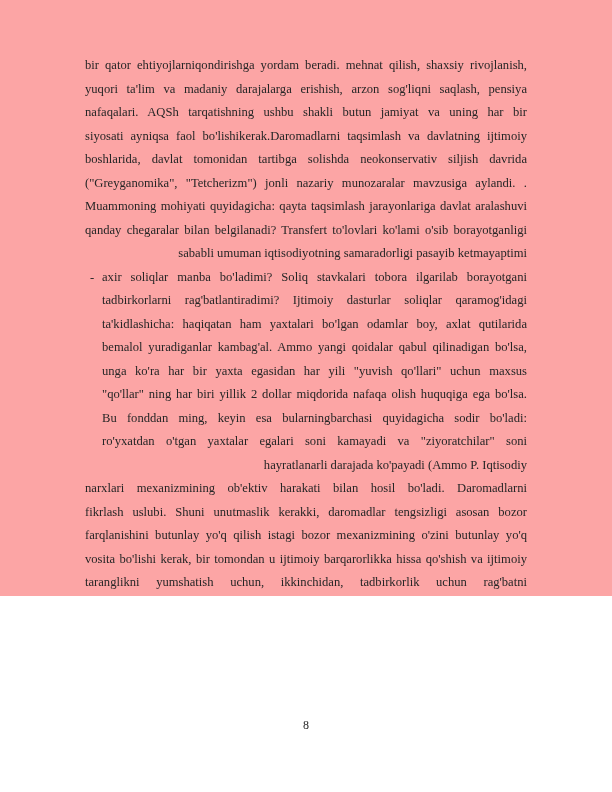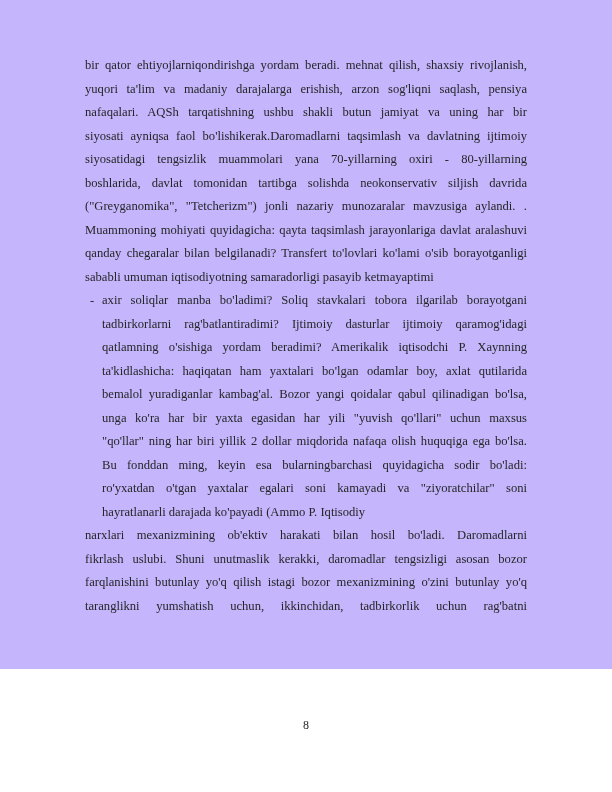--- a/index.html
+++ b/index.html
@@ -9,22 +9,22 @@
   body {
     width: 612px;
     height: 792px;
     background: #ffffff;
     font-family: "Liberation Serif", "DejaVu Serif", serif;
     overflow: hidden;
   }
   .page {
     position: relative;
     width: 612px;
-    height: 669px;
-    background: #c4b5fd;
+    height: 596px;
+    background: #fca5a5;
     box-sizing: border-box;
     padding-left: 12px;
   }
   .content {
     position: absolute;
     left: 85px;
     top: 54px;
     width: 442px;
     color: #262626;
     font-size: 12.6px;
@@ -34,21 +34,21 @@
     margin: 0;
     padding: 0;
   }
   .block.list-item {
     position: relative;
     padding-left: 17px;
   }
   .line {
     height: 23.5px;
     overflow: hidden;
-    text-align: left;
+    text-align: right;
     white-space: normal;
   }
   .line.j {
     text-align: justify;
     text-align-last: justify;
   }
   .marker {
     position: absolute;
     left: 5px;
   }
@@ -66,41 +66,40 @@
 </head>
 <body>
 
 <div class="page">
   <div class="content">
       <div class="block paragraph">
         <div class="line j">bir qator ehtiyojlarniqondirishga yordam beradi. mehnat qilish, shaxsiy rivojlanish,</div>
         <div class="line j">yuqori ta'lim va madaniy darajalarga erishish, arzon sog'liqni saqlash, pensiya</div>
         <div class="line j">nafaqalari. AQSh tarqatishning ushbu shakli butun jamiyat va uning har bir</div>
         <div class="line j">siyosati ayniqsa faol bo'lishikerak.Daromadlarni taqsimlash va davlatning ijtimoiy</div>
-        <div class="line j">siyosatidagi tengsizlik muammolari yana 70-yillarning oxiri - 80-yillarning</div>
         <div class="line j">boshlarida, davlat tomonidan tartibga solishda neokonservativ siljish davrida</div>
         <div class="line j">("Greyganomika", "Tetcherizm") jonli nazariy munozaralar mavzusiga aylandi. .</div>
         <div class="line j">Muammoning mohiyati quyidagicha: qayta taqsimlash jarayonlariga davlat aralashuvi</div>
         <div class="line j">qanday chegaralar bilan belgilanadi? Transfert to'lovlari ko'lami o'sib borayotganligi</div>
         <div class="line">sababli umuman iqtisodiyotning samaradorligi pasayib ketmayaptimi</div>
       </div>
       <div class="block list-item">
         <span class="marker">-</span>
         <div class="line j">axir soliqlar manba bo'ladimi? Soliq stavkalari tobora ilgarilab borayotgani</div>
-        <div class="line j">tadbirkorlarni rag'batlantiradimi? Ijtimoiy dasturlar ijtimoiy qaramog'idagi</div>
-        <div class="line j">qatlamning o'sishiga yordam beradimi? Amerikalik iqtisodchi P. Xaynning</div>
+        <div class="line j">tadbirkorlarni rag'batlantiradimi? Ijtimoiy dasturlar soliqlar qaramog'idagi</div>
         <div class="line j">ta'kidlashicha: haqiqatan ham yaxtalari bo'lgan odamlar boy, axlat qutilarida</div>
-        <div class="line j">bemalol yuradiganlar kambag'al. Bozor yangi qoidalar qabul qilinadigan bo'lsa,</div>
+        <div class="line j">bemalol yuradiganlar kambag'al. Ammo yangi qoidalar qabul qilinadigan bo'lsa,</div>
         <div class="line j">unga ko'ra har bir yaxta egasidan har yili "yuvish qo'llari" uchun maxsus</div>
         <div class="line j">"qo'llar" ning har biri yillik 2 dollar miqdorida nafaqa olish huquqiga ega bo'lsa.</div>
         <div class="line j">Bu fonddan ming, keyin esa bularningbarchasi quyidagicha sodir bo'ladi:</div>
         <div class="line j">ro'yxatdan o'tgan yaxtalar egalari soni kamayadi va "ziyoratchilar" soni</div>
         <div class="line">hayratlanarli darajada ko'payadi (Ammo P. Iqtisodiy</div>
       </div>
       <div class="block paragraph">
         <div class="line j">narxlari mexanizmining ob'ektiv harakati bilan hosil bo'ladi. Daromadlarni</div>
         <div class="line j">fikrlash uslubi. Shuni unutmaslik kerakki, daromadlar tengsizligi asosan bozor</div>
         <div class="line j">farqlanishini butunlay yo'q qilish istagi bozor mexanizmining o'zini butunlay yo'q</div>
+        <div class="line j">vosita bo'lishi kerak, bir tomondan u ijtimoiy barqarorlikka hissa qo'shish va ijtimoiy</div>
         <div class="line j">taranglikni yumshatish uchun, ikkinchidan, tadbirkorlik uchun rag'batni</div>
       </div>
     </div>
   <div class="page-number">8</div>
 </div>
 
 </body></html>

